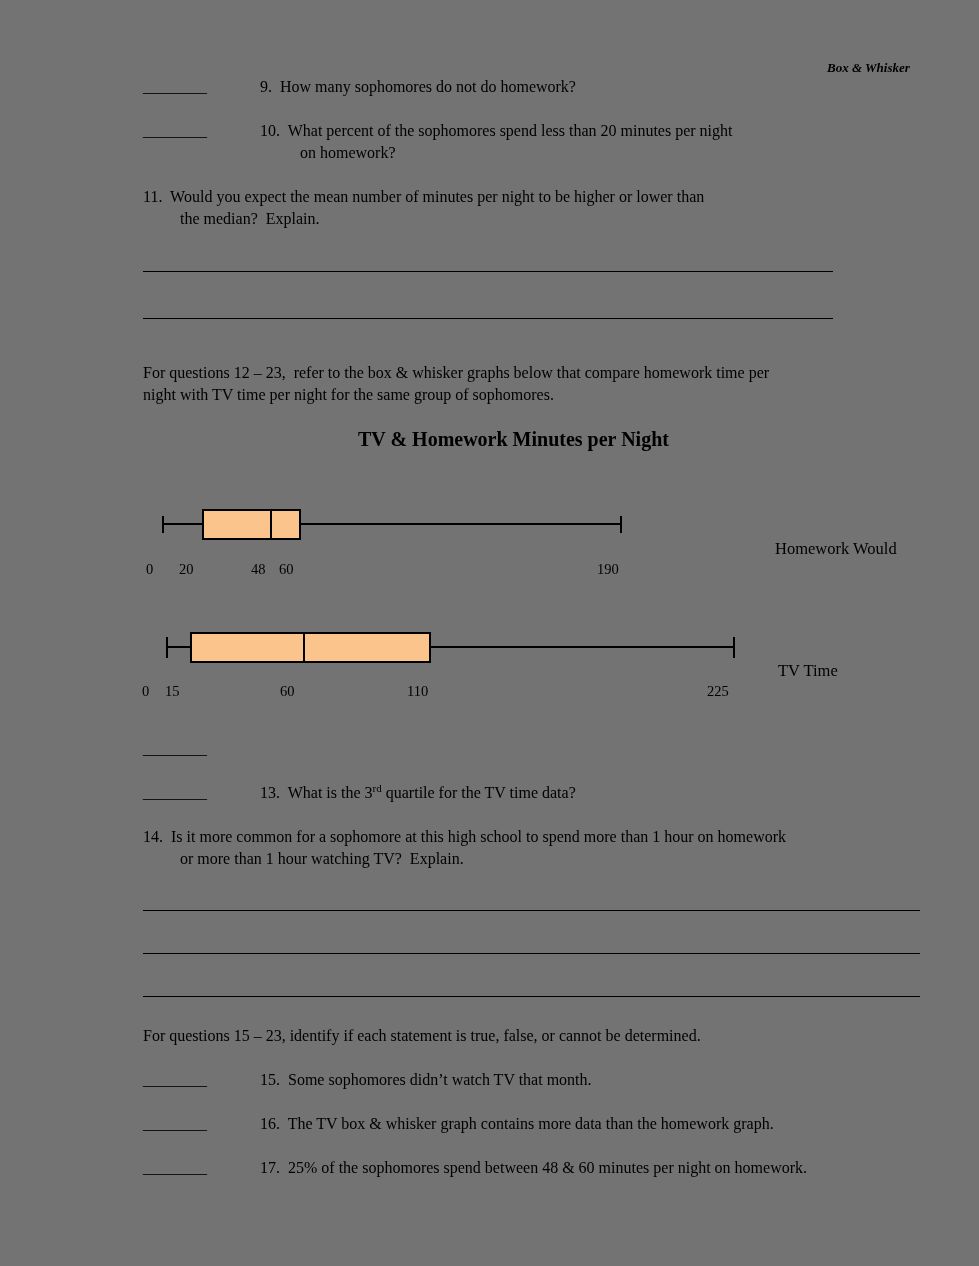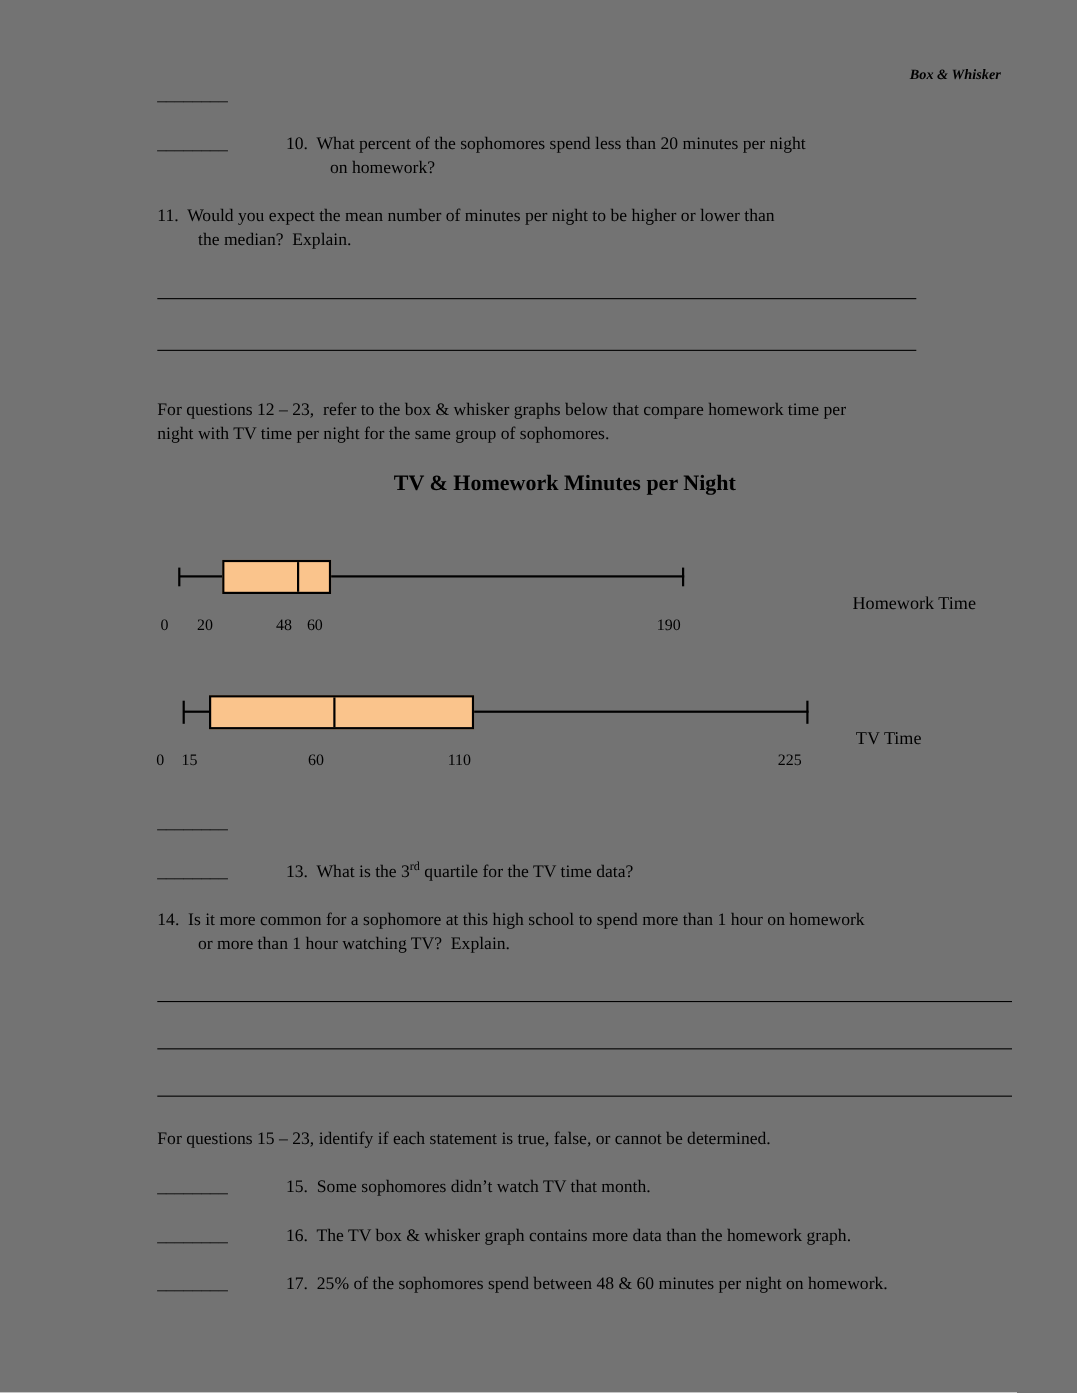--- a/index.html
+++ b/index.html
@@ -64,20 +64,21 @@
   }
 </style>
 </head>
 <body>
 
 <div class="sheet">
 
   <div class="t corner-tag" style="left:827px; top:57px;">Box &amp; Whisker</div>
 
   <div class="t" style="left:143px; top:76px;">________</div>
+  <div class="t" style="left:260px; top:76px;">9.  How many sophomores do not do homework?</div>
 
   <div class="t" style="left:143px; top:120px;">________</div>
   <div class="t" style="left:260px; top:120px;">10.  What percent of the sophomores spend less than 20 minutes per night</div>
   <div class="t" style="left:300px; top:142px;">on homework?</div>
 
   <div class="t" style="left:143px; top:186px;">11.  Would you expect the mean number of minutes per night to be higher or lower than</div>
   <div class="t" style="left:180px; top:208px;">the median?  Explain.</div>
   <div class="answer-line" style="left:143px; top:271px; width:690px;"></div>
   <div class="answer-line" style="left:143px; top:318px; width:690px;"></div>
 
@@ -91,21 +92,21 @@
     <div class="vtick" style="left:162px; top:516px; height:17px;"></div>
     <div class="vtick" style="left:620px; top:516px; height:17px;"></div>
     <div class="bwbox" style="left:202px; top:509px; width:99px; height:31px;">
       <div class="median" style="left:66px;"></div>
     </div>
     <div class="t axis-label" style="left:146px; top:558px;">0</div>
     <div class="t axis-label" style="left:179px; top:558px;">20</div>
     <div class="t axis-label" style="left:251px; top:558px;">48</div>
     <div class="t axis-label" style="left:279px; top:558px;">60</div>
     <div class="t axis-label" style="left:597px; top:558px;">190</div>
-    <div class="t series-label" style="left:775px; top:538px;">Homework Time</div>
+    <div class="t series-label" style="left:775px; top:538px;">Homework Would</div>
   </div>
 
   <div>
     <div class="hline" style="left:167px; top:646px; width:568px;"></div>
     <div class="vtick" style="left:166px; top:637px; height:21px;"></div>
     <div class="vtick" style="left:733px; top:637px; height:21px;"></div>
     <div class="bwbox" style="left:190px; top:632px; width:241px; height:31px;">
       <div class="median" style="left:111px;"></div>
     </div>
     <div class="t axis-label" style="left:142px; top:680px;">0</div>

